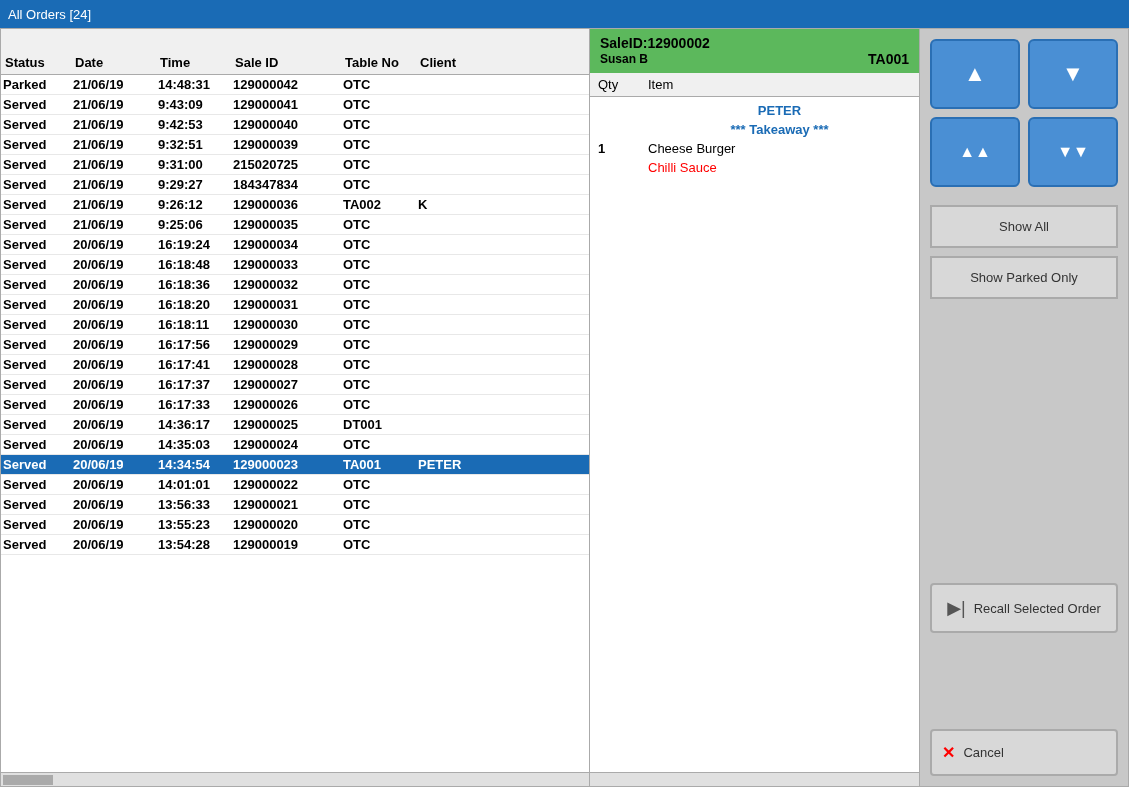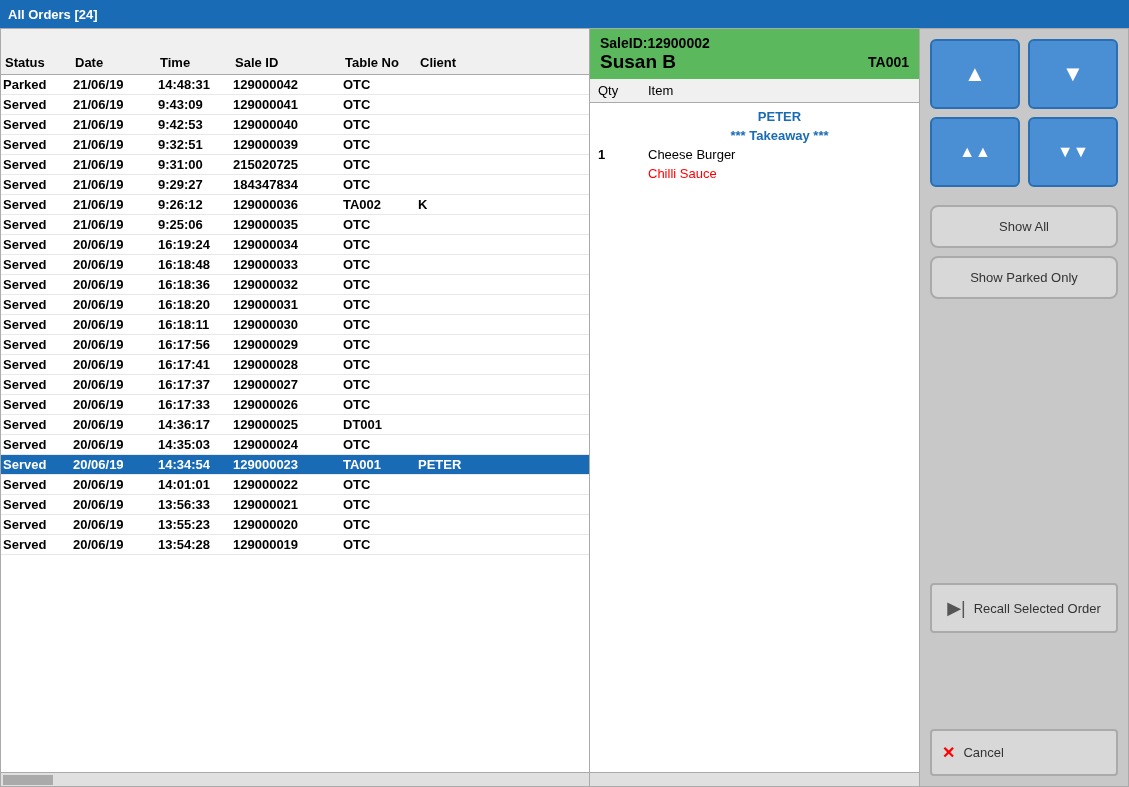--- a/index.html
+++ b/index.html
@@ -3,21 +3,21 @@
   <meta charset="utf-8">
   <style>
     * { box-sizing: border-box; margin: 0; padding: 0; font-family: Arial, sans-serif; font-size: 13px; }
     body { width: 1129px; height: 787px; background: #c0c0c0; overflow: hidden; }
     
     .title-bar {
       background: #1a6bb5;
       color: white;
       padding: 4px 8px;
       font-size: 13px;
-      font-weight: bold;
+      font-weight: normal;
       height: 28px;
       display: flex;
       align-items: center;
     }
     
     .main-container {
       display: flex;
       height: calc(787px - 28px);
     }
     
@@ -99,21 +99,21 @@
       margin-bottom: 0;
     }
     
     .detail-customer-row {
       display: flex;
       justify-content: space-between;
       align-items: center;
     }
     
     .detail-customer-name {
-      font-size: 19px;
+      font-size: 12px;
       font-weight: bold;
       text-align: right;
     }
     
     .detail-table {
       font-size: 14px;
       font-weight: bold;
     }
     
     .detail-items-header {
@@ -177,21 +177,21 @@
       align-items: center;
       justify-content: center;
       color: white;
       font-size: 22px;
       font-weight: bold;
     }
     
     .action-btn {
       background: #d8d8d8;
       border: 2px solid #aaa;
-      border-radius: 8px;
+      border-radius: 0;
       padding: 12px 10px;
       cursor: pointer;
       text-align: center;
       font-size: 13px;
       color: #333;
     }
     
     .recall-btn {
       background: #d8d8d8;
       border: 2px solid #aaa;

